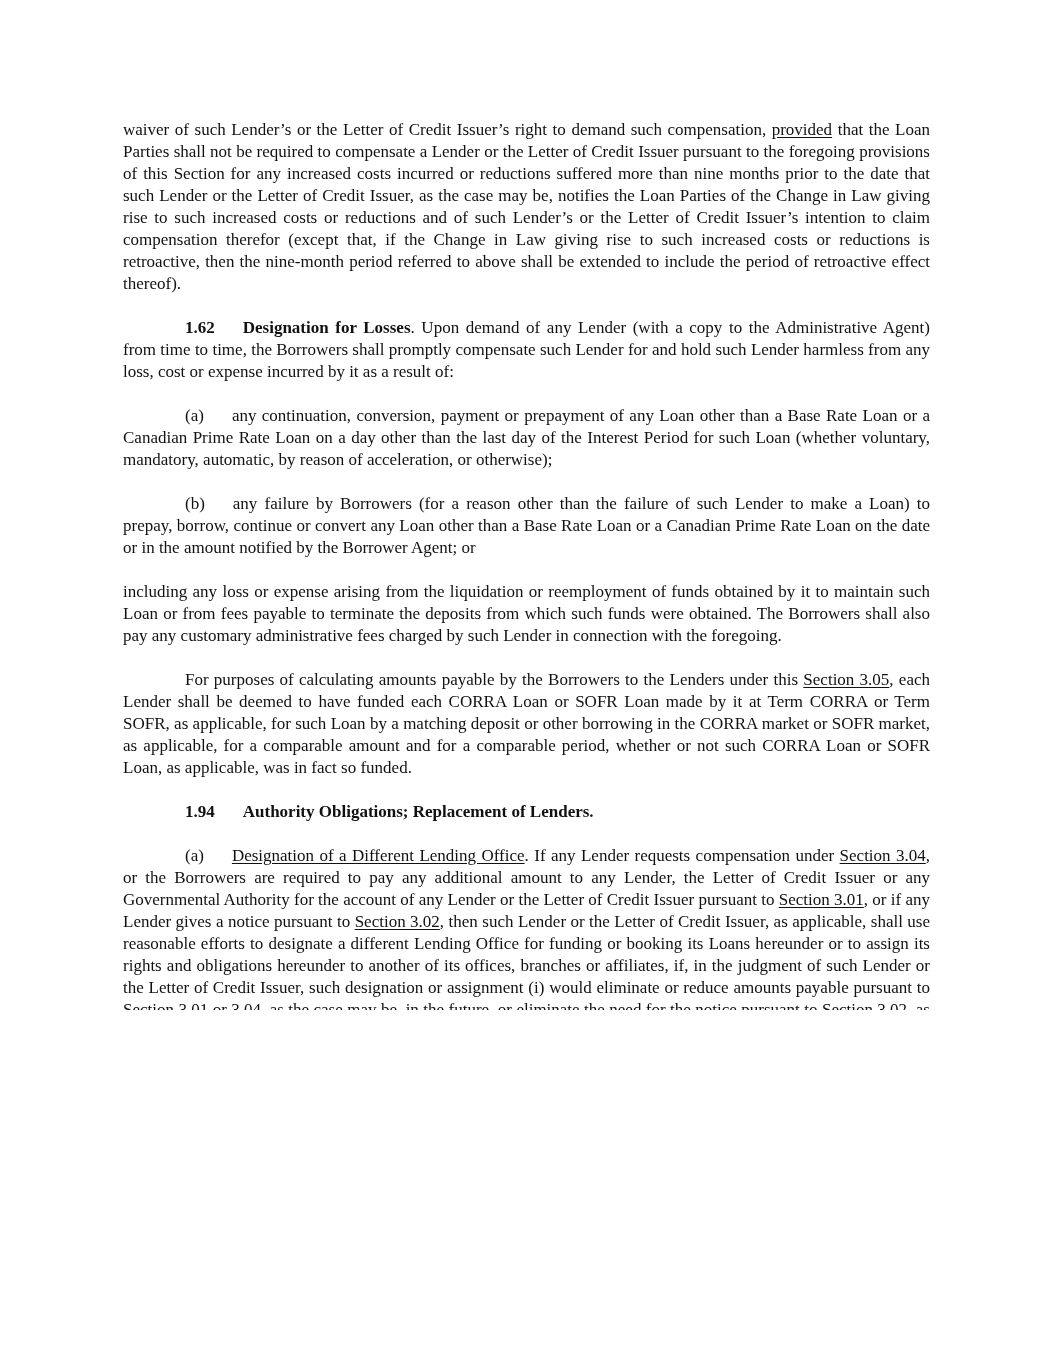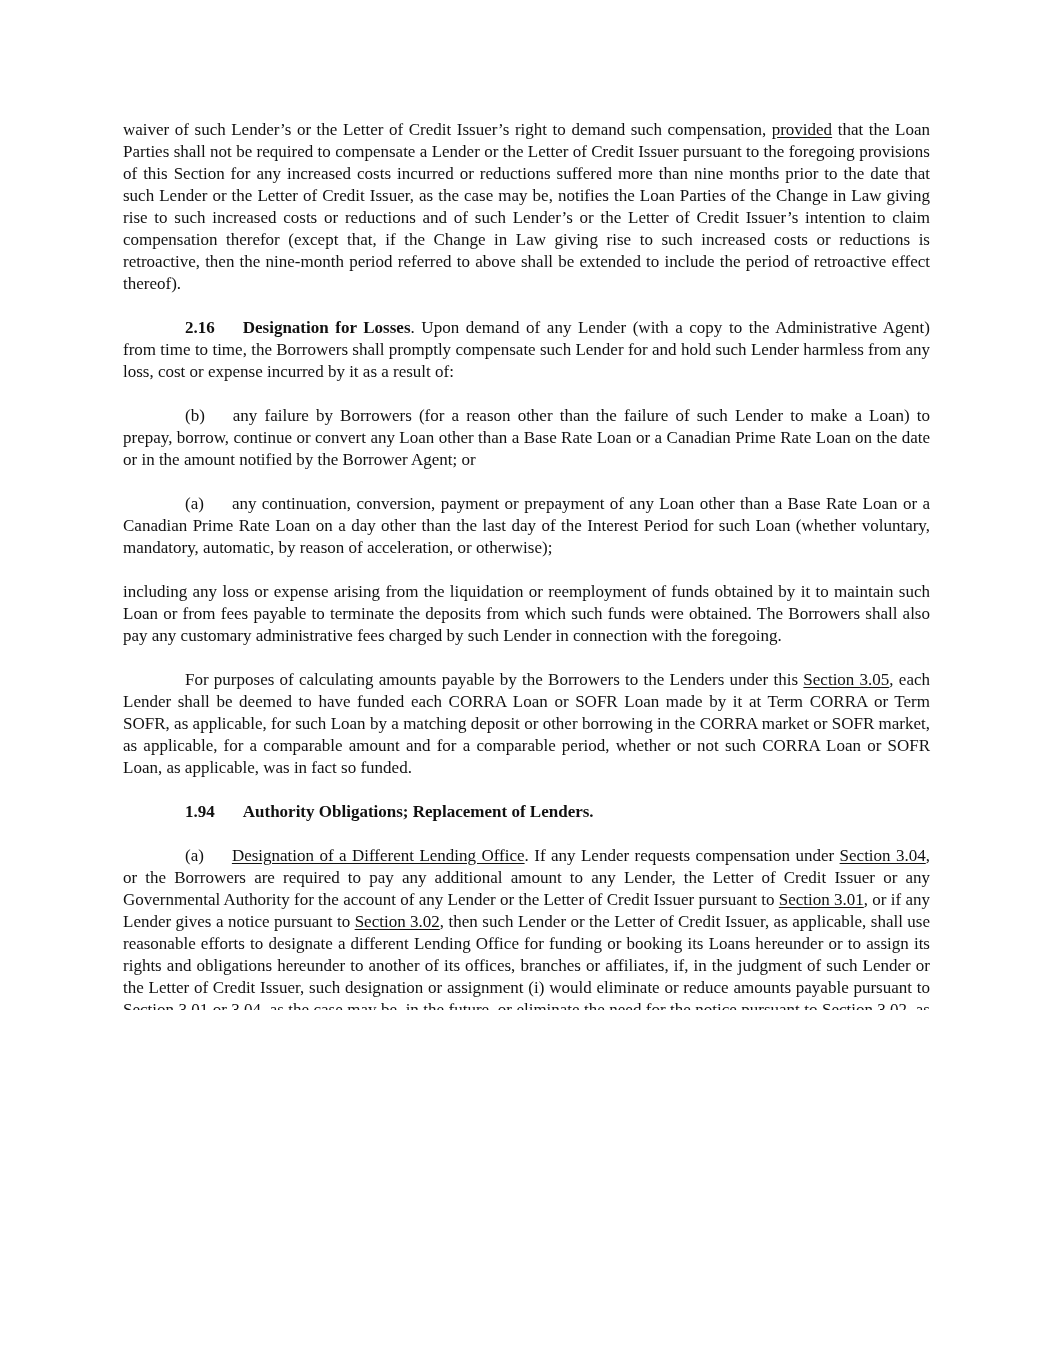--- a/index.html
+++ b/index.html
@@ -47,23 +47,23 @@
     line-height: 20px;
     color: #111111;
   }
 </style>
 </head>
 <body>
 
 <div class="page">
   <div class="content" id="doc-content">
       <p class="para"><span>waiver of such Lender’s or the Letter of Credit Issuer’s right to demand such compensation, </span><span class="u">provided</span><span> that the Loan Parties shall not be required to compensate a Lender or the Letter of Credit Issuer pursuant to the foregoing provisions of this Section for any increased costs incurred or reductions suffered more than nine months prior to the date that such Lender or the Letter of Credit Issuer, as the case may be, notifies the Loan Parties of the Change in Law giving rise to such increased costs or reductions and of such Lender’s or the Letter of Credit Issuer’s intention to claim compensation therefor (except that, if the Change in Law giving rise to such increased costs or reductions is retroactive, then the nine-month period referred to above shall be extended to include the period of retroactive effect thereof).</span></p>
-      <p class="para indent"><span class="b">2.16</span><span class="tab"></span><span class="b">Designation for Losses</span><span>.  Upon demand of any Lender (with a copy to the Administrative Agent) from time to time, the Borrowers shall promptly compensate such Lender for and hold such Lender harmless from any loss, cost or expense incurred by it as a result of:</span></p>
+      <p class="para indent"><span class="b">1.62</span><span class="tab"></span><span class="b">Designation for Losses</span><span>.  Upon demand of any Lender (with a copy to the Administrative Agent) from time to time, the Borrowers shall promptly compensate such Lender for and hold such Lender harmless from any loss, cost or expense incurred by it as a result of:</span></p>
+      <p class="para indent"><span>(a)</span><span class="tab"></span><span>any continuation, conversion, payment or prepayment of any Loan other than a Base Rate Loan or a Canadian Prime Rate Loan on a day other than the last day of the Interest Period for such Loan (whether voluntary, mandatory, automatic, by reason of acceleration, or otherwise);</span></p>
       <p class="para indent"><span>(b)</span><span class="tab"></span><span>any failure by Borrowers (for a reason other than the failure of such Lender to make a Loan) to prepay, borrow, continue or convert any Loan other than a Base Rate Loan or a Canadian Prime Rate Loan on the date or in the amount notified by the Borrower Agent; or</span></p>
-      <p class="para indent"><span>(a)</span><span class="tab"></span><span>any continuation, conversion, payment or prepayment of any Loan other than a Base Rate Loan or a Canadian Prime Rate Loan on a day other than the last day of the Interest Period for such Loan (whether voluntary, mandatory, automatic, by reason of acceleration, or otherwise);</span></p>
       <p class="para"><span>including any loss or expense arising from the liquidation or reemployment of funds obtained by it to maintain such Loan or from fees payable to terminate the deposits from which such funds were obtained.  The Borrowers shall also pay any customary administrative fees charged by such Lender in connection with the foregoing.</span></p>
       <p class="para indent"><span>For purposes of calculating amounts payable by the Borrowers to the Lenders under this </span><span class="u">Section 3.05</span><span>, each Lender shall be deemed to have funded each CORRA Loan or SOFR Loan made by it at Term CORRA or Term SOFR, as applicable, for such Loan by a matching deposit or other borrowing in the CORRA market or SOFR market, as applicable, for a comparable amount and for a comparable period, whether or not such CORRA Loan or SOFR Loan, as applicable, was in fact so funded.</span></p>
       <p class="para indent"><span class="b">1.94</span><span class="tab"></span><span class="b">Authority Obligations; Replacement of Lenders.</span></p>
       <p class="para indent"><span>(a)</span><span class="tab"></span><span class="u">Designation of a Different Lending Office</span><span>.  If any Lender requests compensation under </span><span class="u">Section 3.04</span><span>, or the Borrowers are required to pay any additional amount to any Lender, the Letter of Credit Issuer or any Governmental Authority for the account of any Lender or the Letter of Credit Issuer pursuant to </span><span class="u">Section 3.01</span><span>, or if any Lender gives a notice pursuant to </span><span class="u">Section 3.02</span><span>, then such Lender or the Letter of Credit Issuer, as applicable, shall use reasonable efforts to designate a different Lending Office for funding or booking its Loans hereunder or to assign its rights and obligations hereunder to another of its offices, branches or affiliates, if, in the judgment of such Lender or the Letter of Credit Issuer, such designation or assignment (i) would eliminate or reduce amounts payable pursuant to </span><span class="u">Section 3.01</span><span> or </span><span class="u">3.04</span><span>, as the case may be, in the future, or eliminate the need for the notice pursuant to </span><span class="u">Section 3.02</span><span>, as applicable, and (ii) in each case, would not subject such Lender or the Letter of Credit Issuer, as the case may be, to any unreimbursed cost or expense and would not otherwise be disadvantageous to such Lender or the Letter of Credit Issuer, as the case may be.  The Borrowers hereby agree to pay all</span></p>
     </div>
 
   <div class="page-number">111</div>
 
   <div class="footer">
     <div>[Matrix] Credit Agreement</div>

